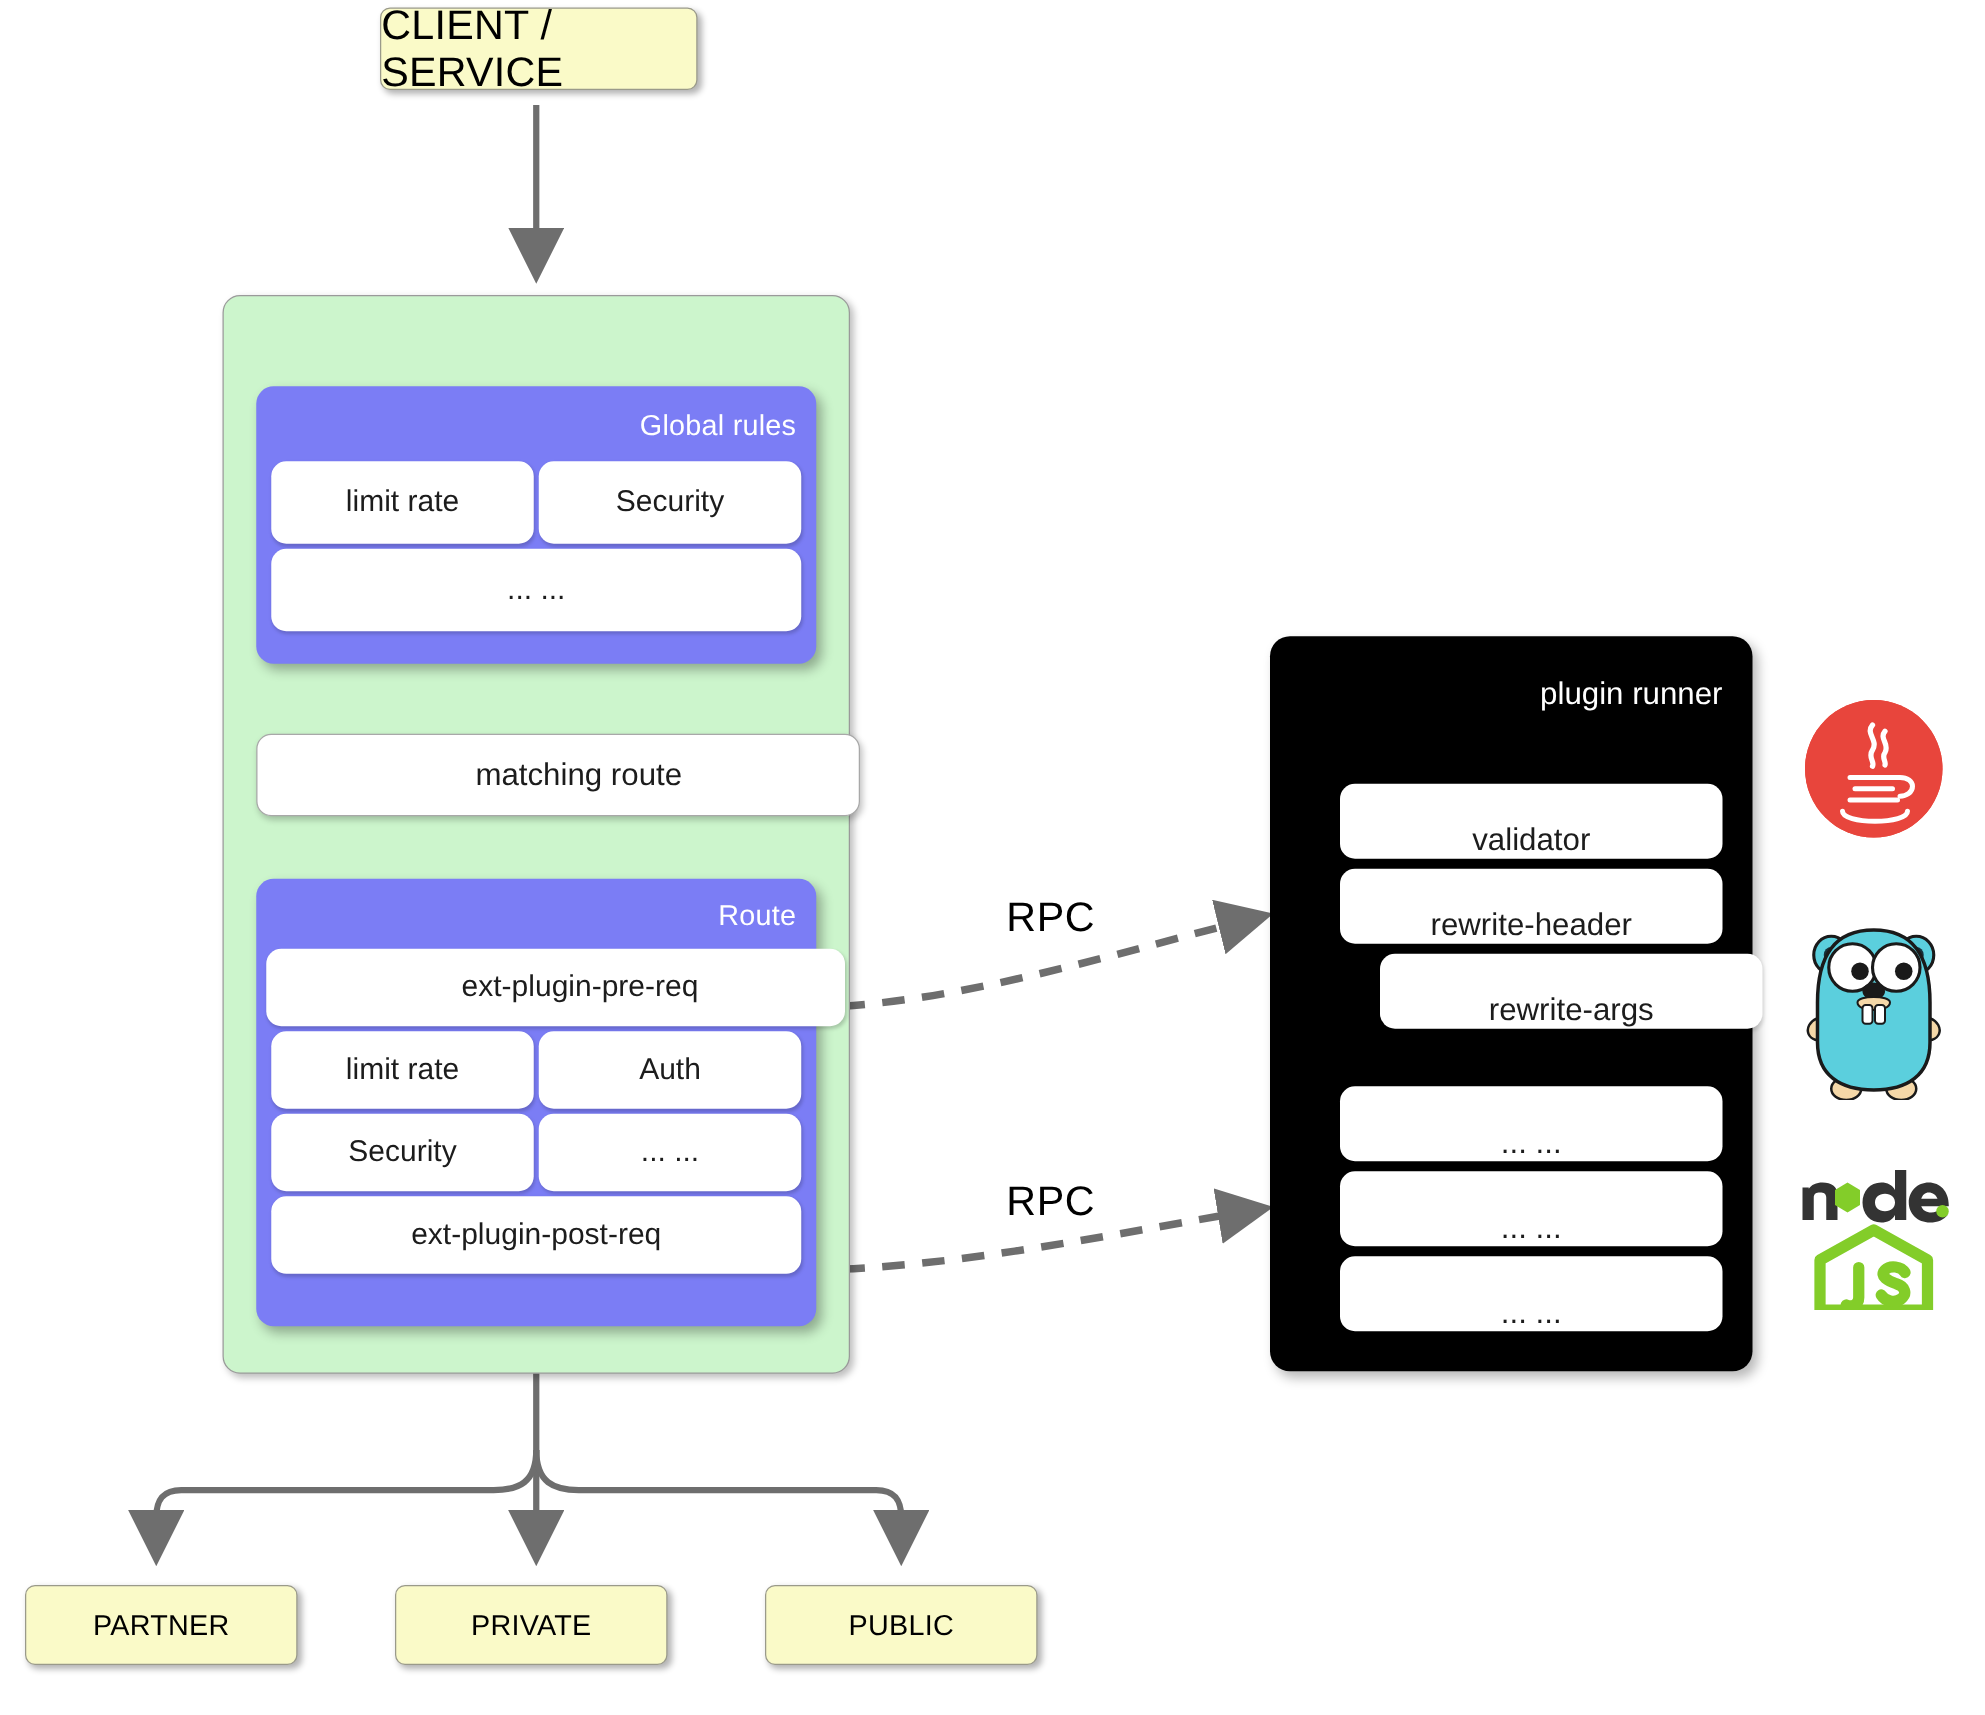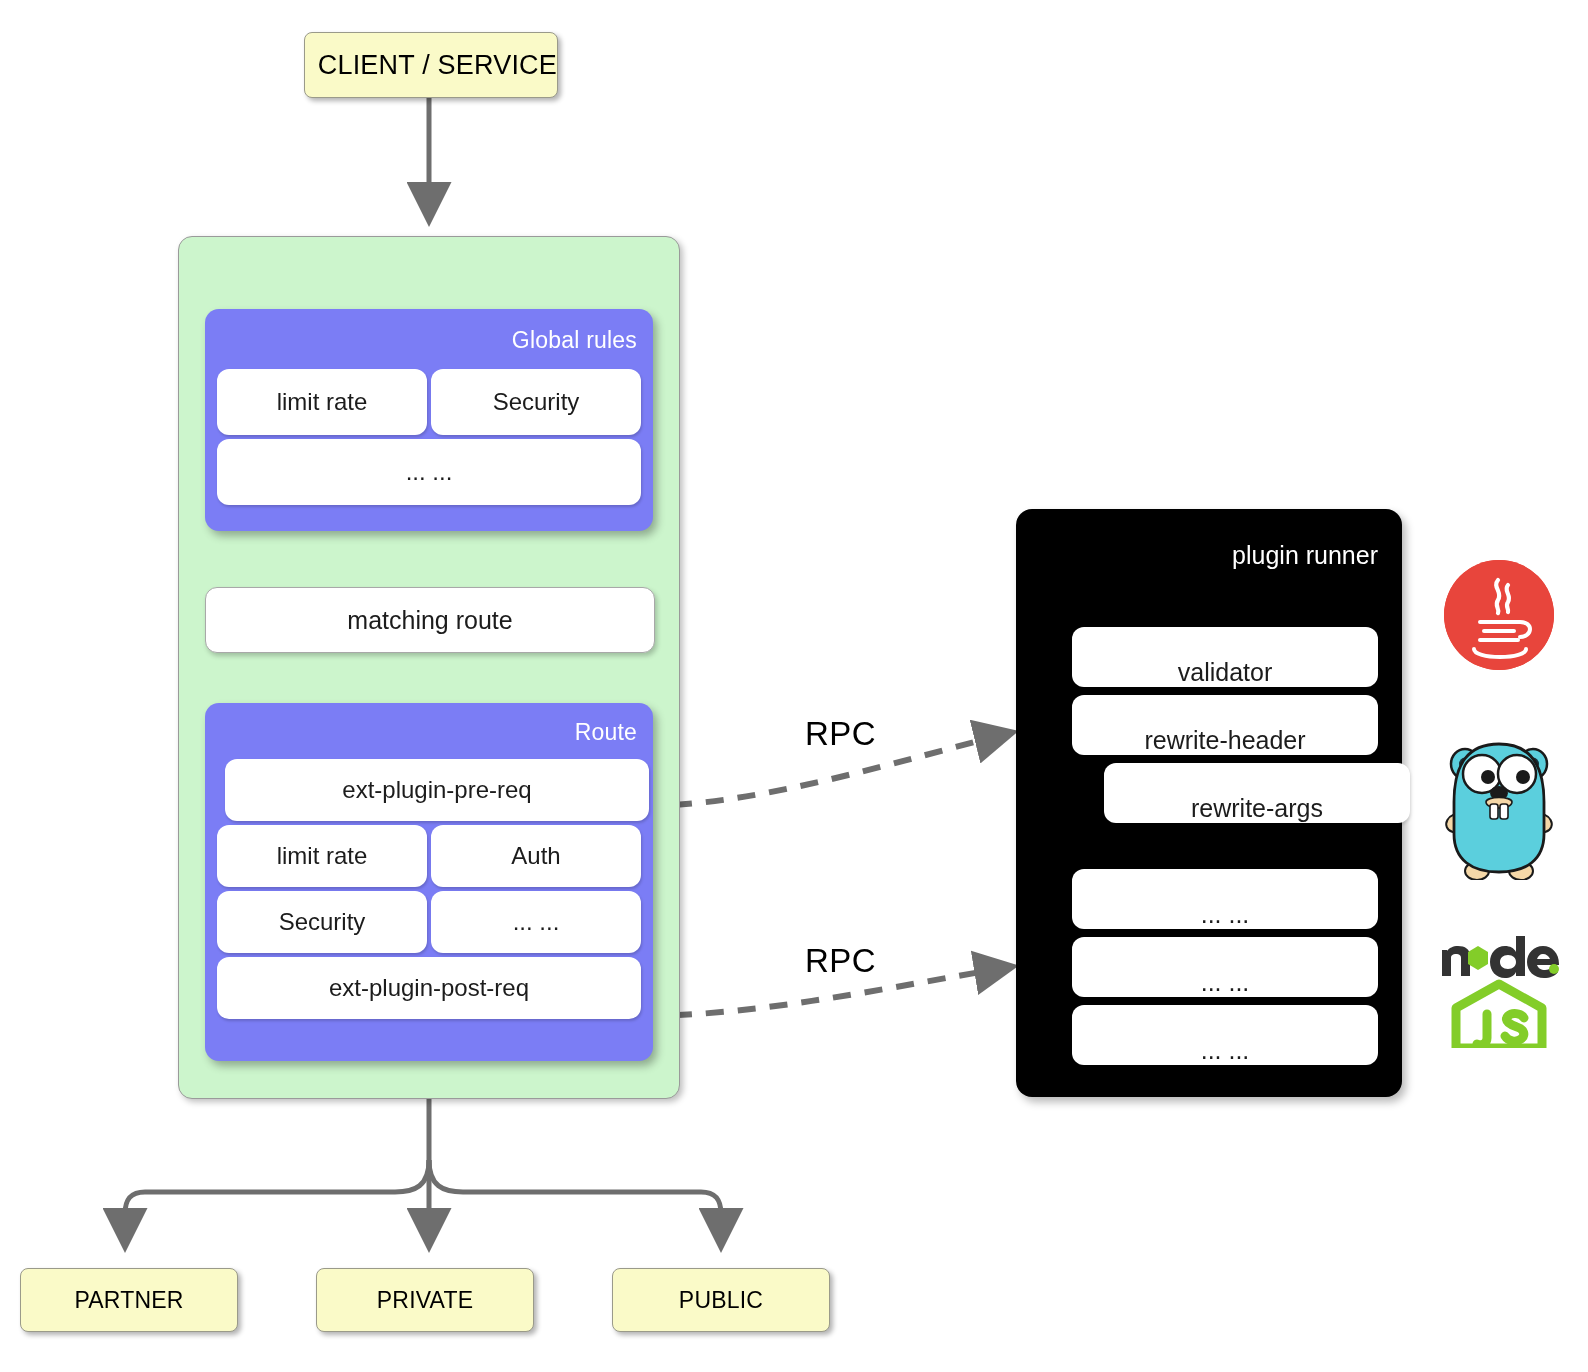--- a/index.html
+++ b/index.html
@@ -26,23 +26,23 @@
     border: 1px solid #9a9a8a;
     border-radius: 8px;
     box-shadow: 3px 3px 5px rgba(0,0,0,0.30);
     display: flex;
     align-items: center;
     justify-content: center;
     color: #000000;
     letter-spacing: 0.2px;
   }
   .client-box {
-    left: 304px; top: 32px;
+    left: 304px; top: 6px;
     width: 252px; height: 64px;
-    font-size: 27px;
+    font-size: 33px;
     justify-content: flex-end;
   }
   .endpoint-box {
     width: 216px; height: 62px;
     font-size: 23px;
   }
   .endpoint-partner { left: 20px;  top: 1268px; }
   .endpoint-private { left: 316px; top: 1268px; }
   .endpoint-public  { left: 612px; top: 1268px; }
 
@@ -93,24 +93,25 @@
 
   
   .gr-limit    { left: 12px;  top: 60px;  width: 210px; height: 66px; }
   .gr-security { left: 226px; top: 60px;  width: 210px; height: 66px; }
   .gr-dots     { left: 12px;  top: 130px; width: 424px; height: 66px; }
 
   
   .matching-route {
     left: 204px; top: 588px; width: 450px; height: 62px;
     font-size: 25px;
-  }
-
-  
-  .rt-pre      { left: 20px;  top: 56px;  width: 424px; height: 62px; }
+    padding-left: 33px;
+  }
+
+  
+  .rt-pre      { left: 8px;  top: 56px;  width: 424px; height: 62px; padding-left: 39px; }
   .rt-limit    { left: 12px;  top: 122px; width: 210px; height: 62px; }
   .rt-auth     { left: 226px; top: 122px; width: 210px; height: 62px; }
   .rt-security { left: 12px;  top: 188px; width: 210px; height: 62px; }
   .rt-dots     { left: 226px; top: 188px; width: 210px; height: 62px; }
   .rt-post     { left: 12px;  top: 254px; width: 424px; height: 62px; }
 
   
   .runner-box {
     left: 1016px; top: 509px;
     width: 386px; height: 588px;

